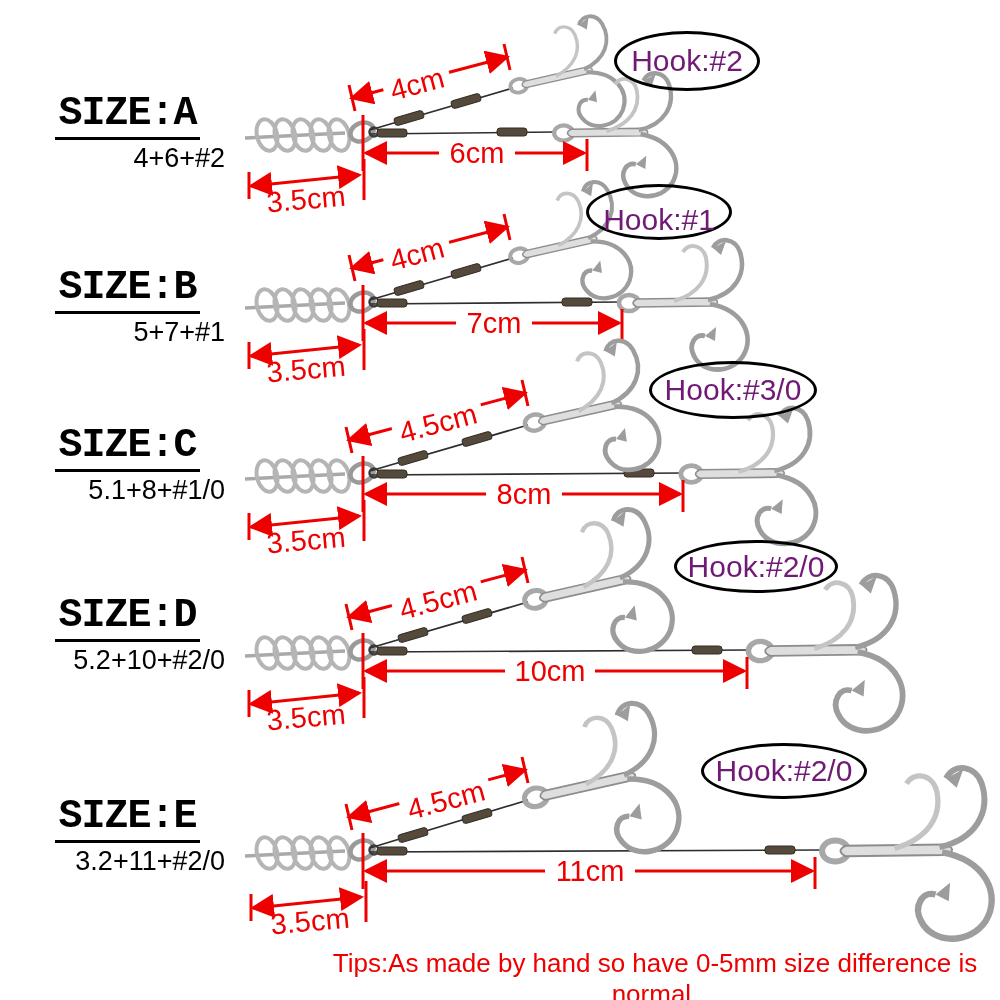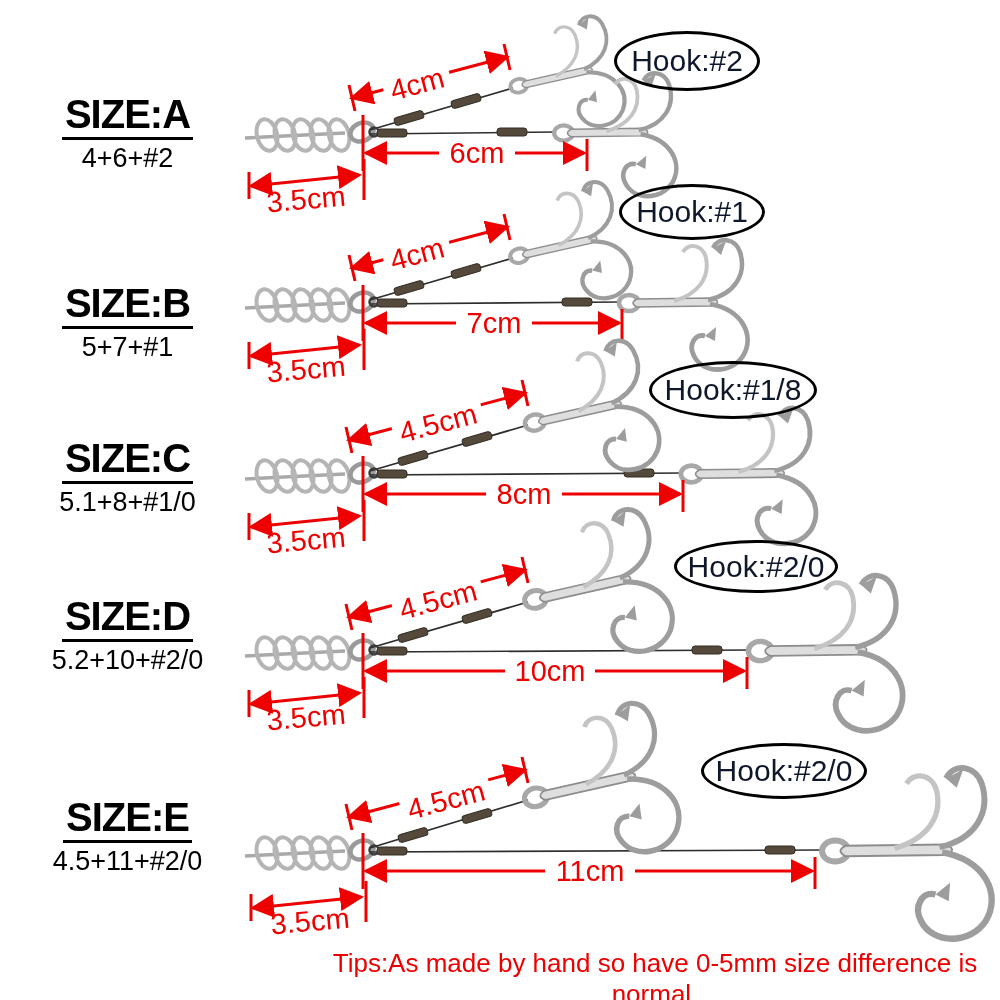--- a/index.html
+++ b/index.html
@@ -1,26 +1,26 @@
 <!DOCTYPE html>
 <html><head>
 <meta charset="utf-8">
 <style>
   html,body{margin:0;padding:0;background:#ffffff;}
   .canvas{position:relative;width:1000px;height:1000px;background:#ffffff;overflow:hidden;
           font-family:"Liberation Sans","DejaVu Sans",sans-serif;}
   .rig-svg{position:absolute;left:0;top:0;}
   .size-block{position:absolute;left:30px;width:195px;text-align:center;color:#000;}
-  .size-title{display:inline-block;font-family:Liberation Sans, sans-serif;
+  .size-title{display:inline-block;font-family:Liberation Mono, monospace;
               font-weight:700;font-size:40px;letter-spacing:-1px;line-height:1.0;
               border-bottom:3px solid #000;padding:0 3px 3px 3px;}
-  .size-formula{font-size:27px;margin-top:3px;letter-spacing:0px;}
+  .size-formula{font-size:27px;margin-top:3px;letter-spacing:0px;text-align:right;}
   .hook-ellipse{position:absolute;border:3.5px solid #000;border-radius:50%;
                 display:flex;align-items:center;justify-content:center;
-                font-size:30px;color:#0f172a;background:#fff0;white-space:nowrap;}
+                font-size:30px;color:#701a75;background:#fff0;white-space:nowrap;}
   .tips{position:absolute;left:305px;top:948px;width:700px;text-align:center;
         color:#ee0000;font-size:26px;}
   .dim-text{font-size:29px;fill:#ee0000;}
   .dim-line{stroke:#ee0000;stroke-width:3;}
   .dim-tick{stroke:#ee0000;stroke-width:3;}
   .wire{stroke:#2e2e2e;stroke-width:1.7;fill:none;}
   .gap{fill:#ffffff;}
 </style>
 </head>
 <body>
@@ -240,45 +240,45 @@
       <line class="dim-tick" x1="366" y1="881" x2="366" y2="922"></line>
       <text class="dim-text" x="310" y="921" text-anchor="middle" dominant-baseline="central" transform="rotate(-5 310 921)">3.5cm</text>
     </g>
   </g>
 </svg>
 
 <div class="size-block" style="top:94px;">
   <div><span class="size-title">SIZE:A</span></div>
   <div class="size-formula">4+6+#2</div>
 </div>
-<div class="size-block" style="top:283px;">
+<div class="size-block" style="top:268px;">
   <div><span class="size-title">SIZE:B</span></div>
   <div class="size-formula">5+7+#1</div>
 </div>
-<div class="size-block" style="top:438px;">
+<div class="size-block" style="top:426px;">
   <div><span class="size-title">SIZE:C</span></div>
   <div class="size-formula">5.1+8+#1/0</div>
 </div>
 <div class="size-block" style="top:596px;">
   <div><span class="size-title">SIZE:D</span></div>
   <div class="size-formula">5.2+10+#2/0</div>
 </div>
 <div class="size-block" style="top:797px;">
   <div><span class="size-title">SIZE:E</span></div>
-  <div class="size-formula">4.5+11+#2/0</div>
+  <div class="size-formula">3.2+11+#2/0</div>
 </div>
 
 <div class="hook-ellipse" style="left:614px;top:31px;width:140px;height:54px;">
   <span>Hook:#2</span>
 </div>
-<div class="hook-ellipse" style="left:619px;top:184px;width:140px;height:50px;">
+<div class="hook-ellipse" style="left:586px;top:184px;width:140px;height:50px;align-items:flex-end;">
   <span>Hook:#1</span>
 </div>
 <div class="hook-ellipse" style="left:649px;top:361px;width:162px;height:52px;">
-  <span>Hook:#1/8</span>
+  <span>Hook:#3/0</span>
 </div>
 <div class="hook-ellipse" style="left:674px;top:540px;width:158px;height:47px;">
   <span>Hook:#2/0</span>
 </div>
 <div class="hook-ellipse" style="left:701px;top:743px;width:160px;height:50px;">
   <span>Hook:#2/0</span>
 </div>
 
 <div class="tips">Tips:As made by hand so have 0-5mm size difference is normal.</div>
 

